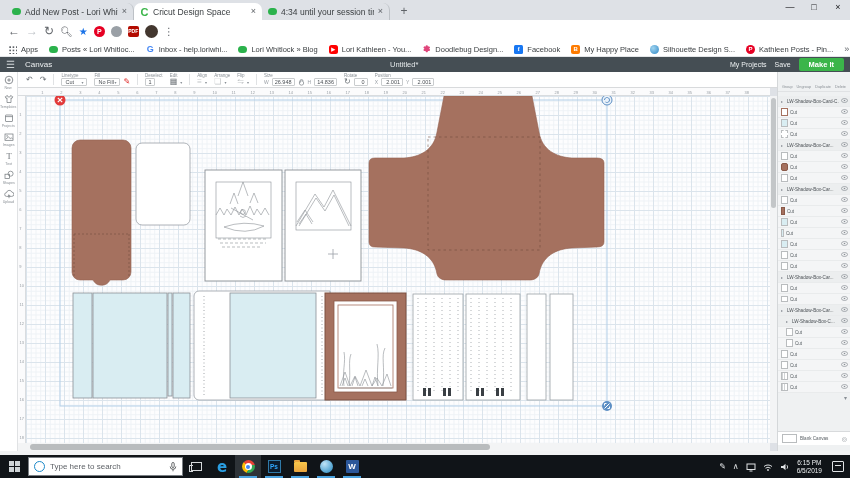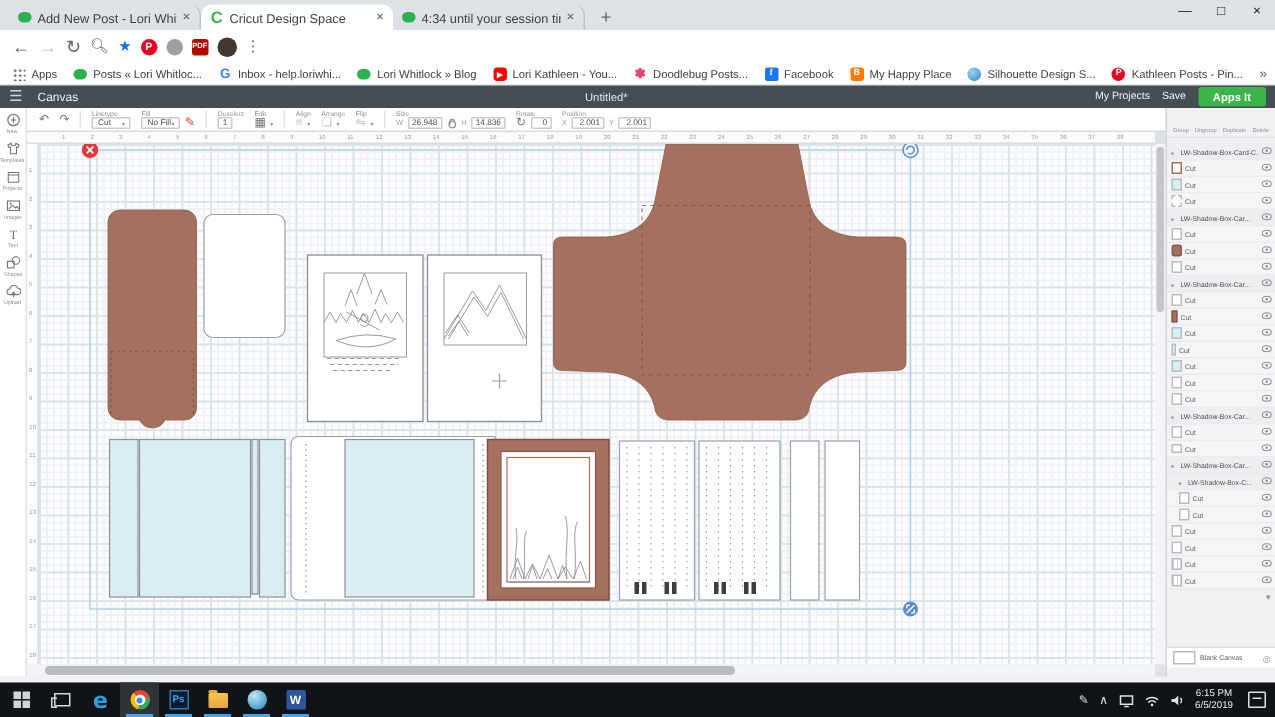--- a/index.html
+++ b/index.html
@@ -209,21 +209,21 @@
       <span class="bm">
         <span class="fav fav-wordpress"></span>
         <span>Lori Whitlock » Blog</span>
       </span>
       <span class="bm">
         <span class="fav fav-youtube">▶</span>
         <span>Lori Kathleen - You...</span>
       </span>
       <span class="bm">
         <span class="fav fav-flower">✽</span>
-        <span>Doodlebug Posts...</span>
+        <span>Doodlebug Design...</span>
       </span>
       <span class="bm">
         <span class="fav fav-facebook">f</span>
         <span>Facebook</span>
       </span>
       <span class="bm">
         <span class="fav fav-blogger">B</span>
         <span>My Happy Place</span>
       </span>
       <span class="bm">
@@ -237,21 +237,21 @@
       <span id="bm-overflow">»</span>
   </div>
 
   <div id="appheader">
     <span id="hamburger">☰</span>
     <span id="canvas-label">Canvas</span>
     <span id="doc-title">Untitled*</span>
     <div id="header-right">
       <span>My Projects</span>
       <span>Save</span>
-      <span id="makeit">Apps It</span>
+      <span id="makeit">Make It</span>
     </div>
   </div>
 
   <div id="tbar">
     <span class="tico">↶</span>
     <span class="tico">↷</span>
     <span class="tsep"></span>
     <div class="tgroup">
       <span class="tlabel">Linetype</span>
       <div class="tctrl">
@@ -801,20 +801,28 @@
 
   <div id="taskbar">
     <div id="startbtn">
         <span class="winlogo">
           <i></i>
           <i></i>
           <i></i>
           <i></i>
         </span>
       </div>
+    <div id="searchbox">
+      <span id="cortana"></span>
+      <span id="searchtext">Type here to search</span>
+      <svg class="mic" width="8" height="10" viewBox="0 0 8 10">
+          <rect x="2.8" y="0.5" width="2.4" height="5" rx="1.2" fill="none" stroke="#3c4043" stroke-width=".8"></rect>
+          <path d="M1.2 4.5a2.8 2.8 0 0 0 5.6 0 M4 7.3v2" fill="none" stroke="#3c4043" stroke-width=".8"></path>
+        </svg>
+    </div>
     <div class="tbico">
         <span class="taskview"></span>
       </div>
     <div class="tbico">
         <span class="edge-e">e</span>
       </div>
     <div class="tbico active running">
         <span class="chromeball"></span>
       </div>
     <div class="tbico running">

